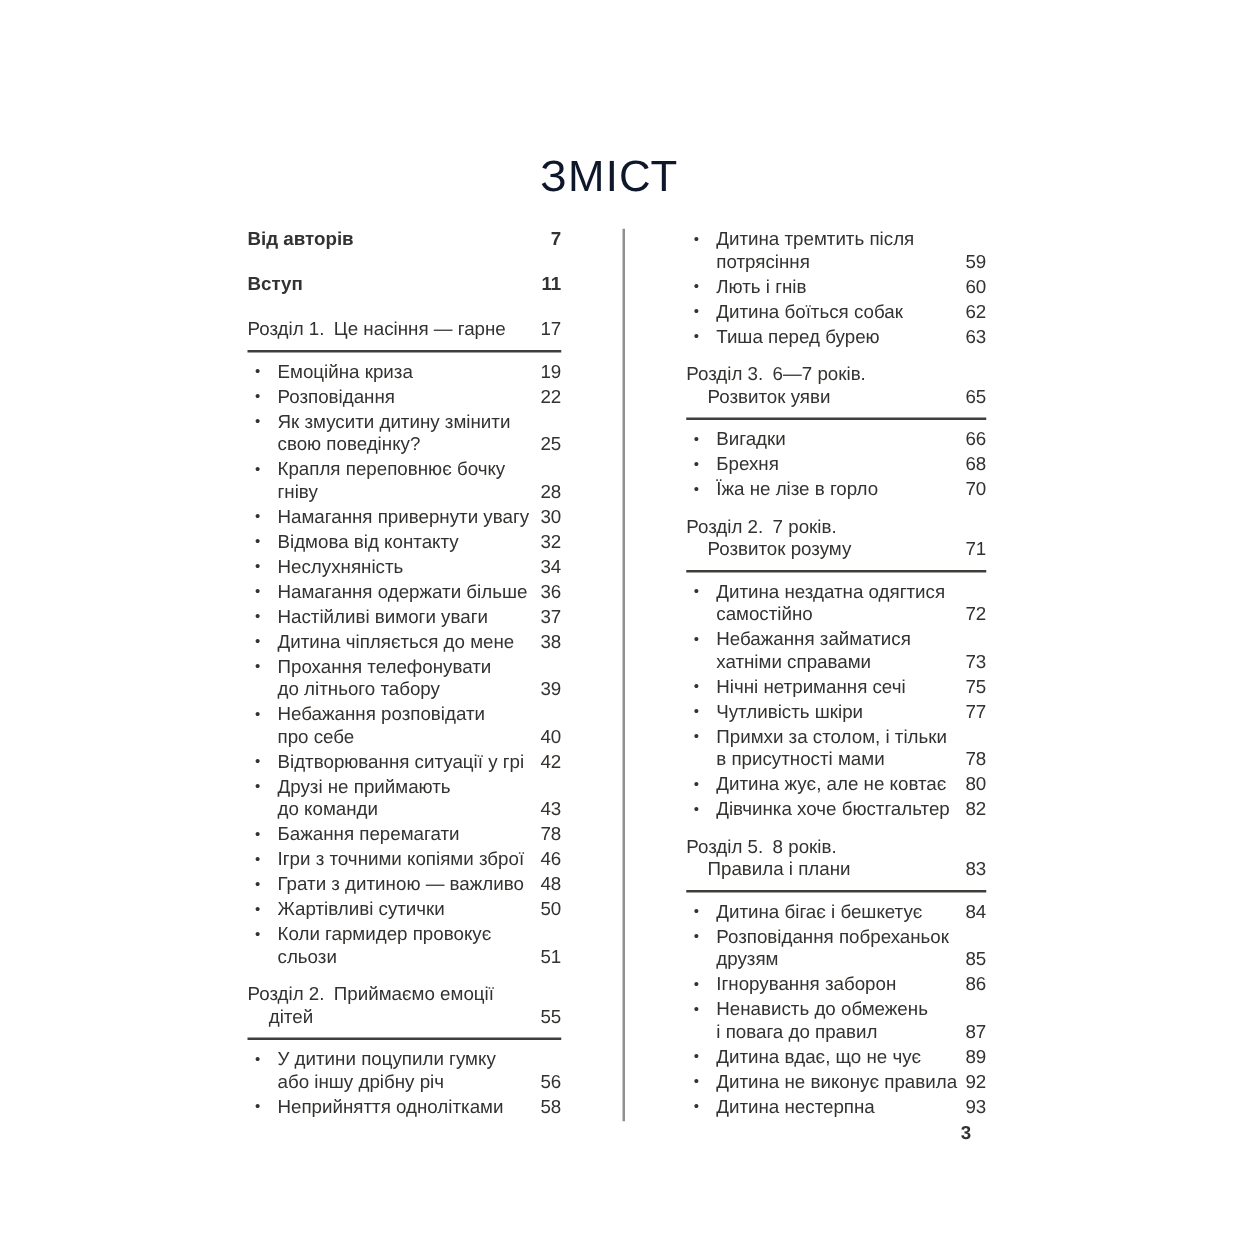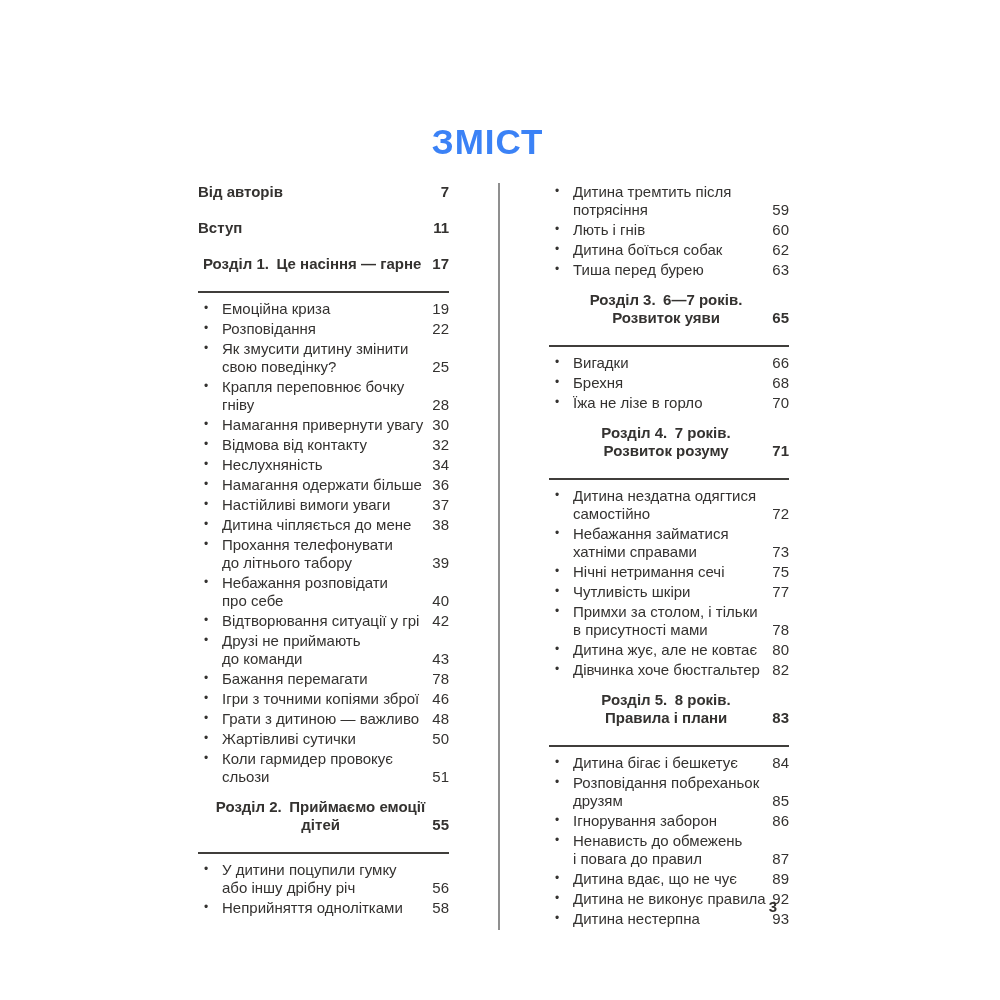--- a/index.html
+++ b/index.html
@@ -2,21 +2,21 @@
 <html><head>
 <meta charset="utf-8">
 <style>
   html,body{margin:0;padding:0;background:#ffffff;}
   .page{
     position:relative;width:1000px;height:1000px;background:#ffffff;
     font-family:"Liberation Sans",sans-serif;color:#343230;overflow:hidden;
   }
   .title{
     position:absolute;top:122px;left:0;width:975px;margin:0;
-    text-align:center;font-size:35px;font-weight:bold;letter-spacing:1px;color:#3b82f6;
+    text-align:center;font-size:35px;font-weight:normal;letter-spacing:1px;color:#0f172a;
   }
   .columns{
     position:absolute;top:183px;left:198px;width:591px;
     display:flex;align-items:flex-start;
   }
   .col{font-size:15px;line-height:18px;}
   .col-left{width:251px;}
   .col-right{width:240px;}
   .divider{
     width:2px;align-self:stretch;background:#8f8f8f;
@@ -25,22 +25,22 @@
   .entry{position:relative;margin-bottom:2px;}
   .entry.item{padding-left:24px;}
   .entry .bullet{
     position:absolute;left:6px;top:-1px;font-size:12px;color:#343230;
   }
   .line{display:flex;align-items:baseline;}
   .line .txt{flex:1;padding-right:6px;}
   .line .pg{white-space:nowrap;}
   .entry.front{font-weight:bold;margin-bottom:18px;}
   .entry.section{
-    font-weight:bold;margin-top:12px;margin-bottom:7px;
-    padding-bottom:18px;border-bottom:2px solid #403e3b;text-align:center;
+    font-weight:normal;margin-top:12px;margin-bottom:7px;
+    padding-bottom:7px;border-bottom:2px solid #403e3b;
   }
   .entry.section .l2{padding-left:17px;}
   .folio{
     position:absolute;top:898px;left:186px;width:591px;
     text-align:right;font-size:15px;font-weight:bold;color:#343230;
   }
 </style>
 </head>
 <body>
 
@@ -374,21 +374,21 @@
     <div class="line l1">
       <span class="txt">Їжа не лізе в горло</span>
       <span class="pg">70</span>
     </div>
 
   </div>
 
   <div class="entry section">
 
     <div class="line l1">
-      <span class="txt">Розділ 4. 7 років.</span>
+      <span class="txt">Розділ 2. 7 років.</span>
 
     </div>
     <div class="line l2">
       <span class="txt">Розвиток розуму</span>
       <span class="pg">71</span>
     </div>
   </div>
 
   <div class="entry item">
     <span class="bullet">•</span>

